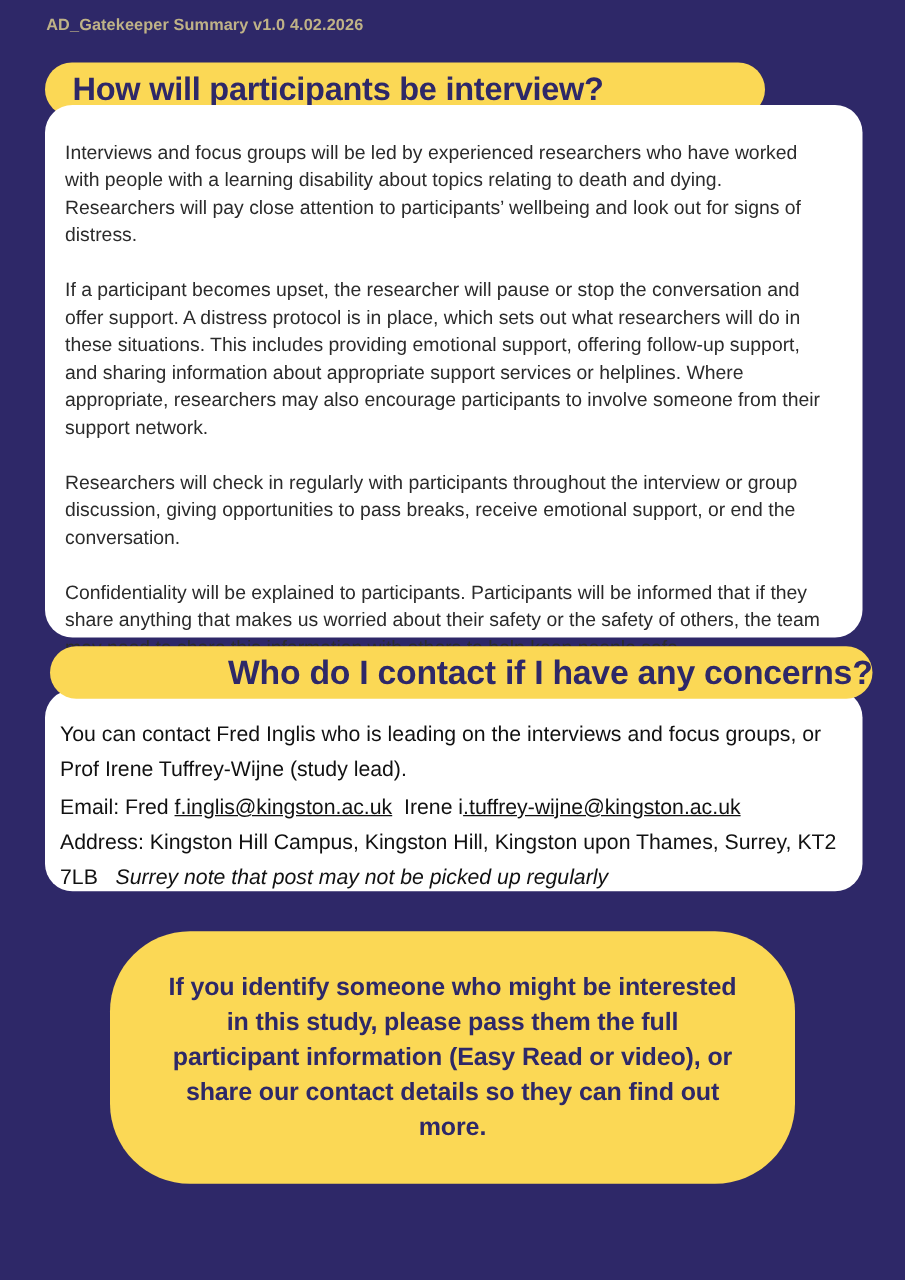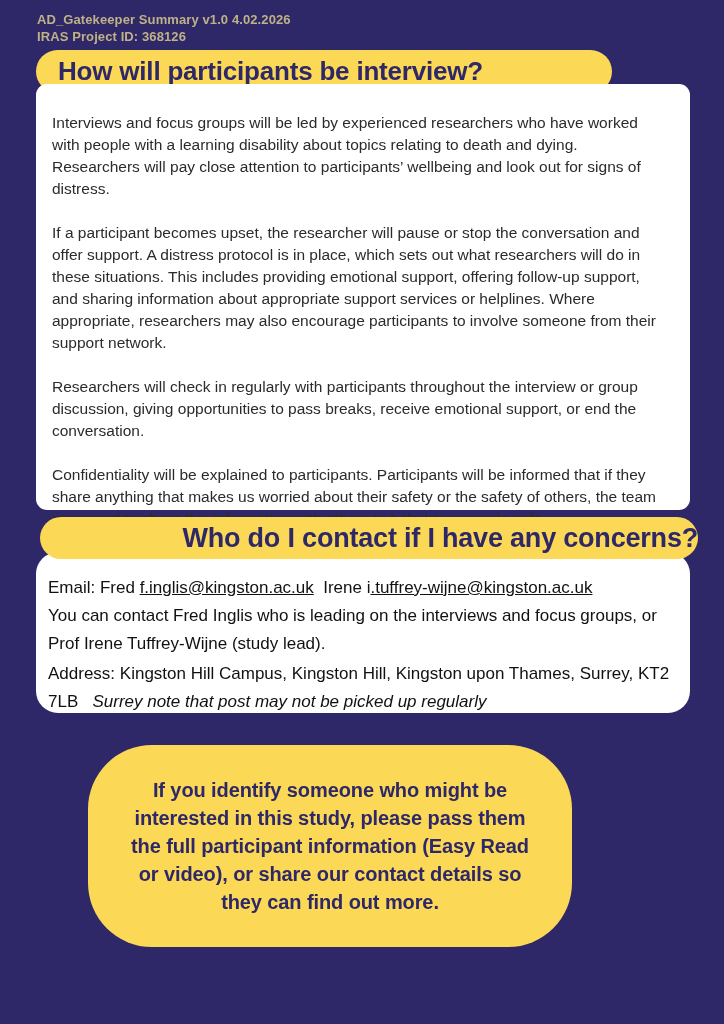--- a/index.html
+++ b/index.html
@@ -48,21 +48,20 @@
   }
   .card{
     position:absolute;
     background:var(--card-white);
     border-radius:22px;
   }
   .card-support{
     left:36px;top:84px;width:654px;height:426px;
     padding:28px 26px 20px 16px;
     z-index:1;
-    border-radius:11px;
   }
   .card-support p{
     color:var(--body-text);
     font-size:15.5px;line-height:22px;
     margin-bottom:22px;
   }
   .card-contact{
     left:36px;top:552px;width:654px;height:161px;
     padding:22px 16px 12px 12px;
     z-index:1;
@@ -73,62 +72,61 @@
   }
   .card-contact .intro{margin-bottom:2px;}
   .email-link{
     color:#111;
     text-decoration:underline;
     cursor:pointer;
   }
   .note-italic{font-style:italic;}
   .callout{
     position:absolute;
-    left:88px;top:745px;width:484px;height:202px;
+    left:88px;top:745px;width:548px;height:202px;
     background:var(--accent-yellow);
     border-radius:64px;
     display:flex;align-items:center;justify-content:center;
     padding:20px 42px;
     z-index:1;
   }
   .callout-text{
     color:var(--heading-purple);
     font-size:20px;font-weight:bold;line-height:28px;
     text-align:center;
     letter-spacing:-.1px;
   }
 </style>
 </head>
 <body>
 
 <div class="page">
 
   <div class="meta">
     <div>AD_Gatekeeper Summary v1.0 4.02.2026</div>
-    <div>IRAS Project ID: 368126</div>
   </div>
 
   <div class="pill pill-support">
     <span>How will participants be interview?</span>
   </div>
 
   <div class="card card-support">
     <p>Interviews and focus groups will be led by experienced researchers who have worked with people with a learning disability about topics relating to death and dying. Researchers will pay close attention to participants’ wellbeing and look out for signs of distress.</p>
     <p>If a participant becomes upset, the researcher will pause or stop the conversation and offer support. A distress protocol is in place, which sets out what researchers will do in these situations. This includes providing emotional support, offering follow-up support, and sharing information about appropriate support services or helplines. Where appropriate, researchers may also encourage participants to involve someone from their support network.</p>
     <p>Researchers will check in regularly with participants throughout the interview or group discussion, giving opportunities to pass breaks, receive emotional support, or end the conversation.</p>
     <p>Confidentiality will be explained to participants. Participants will be informed that if they share anything that makes us worried about their safety or the safety of others, the team may need to share this information with others to help keep people safe.</p>
   </div>
 
   <div class="pill pill-contact">
     <span>Who do I contact if I have any concerns?</span>
   </div>
 
   <div class="card card-contact">
+    <div class="line intro">You can contact Fred Inglis who is leading on the interviews and focus groups, or Prof Irene Tuffrey-Wijne (study lead).</div>
     <div class="line"><span>Email: Fred </span><span class="email-link">f.inglis@kingston.ac.uk</span><span style="white-space:pre;">  Irene i</span><span class="email-link">.tuffrey-wijne@kingston.ac.uk</span></div>
-    <div class="line intro">You can contact Fred Inglis who is leading on the interviews and focus groups, or Prof Irene Tuffrey-Wijne (study lead).</div>
     <div class="line"><span>Address: Kingston Hill Campus, Kingston Hill, Kingston upon Thames, Surrey, KT2 7LB</span><span style="white-space:pre;">   </span><span class="note-italic">Surrey note that post may not be picked up regularly</span></div>
   </div>
 
   <div class="callout">
     <div class="callout-text">If you identify someone who might be interested in this study, please pass them the full participant information (Easy Read or video), or share our contact details so they can find out more.</div>
   </div>
 
 </div>
 
 </body></html>

